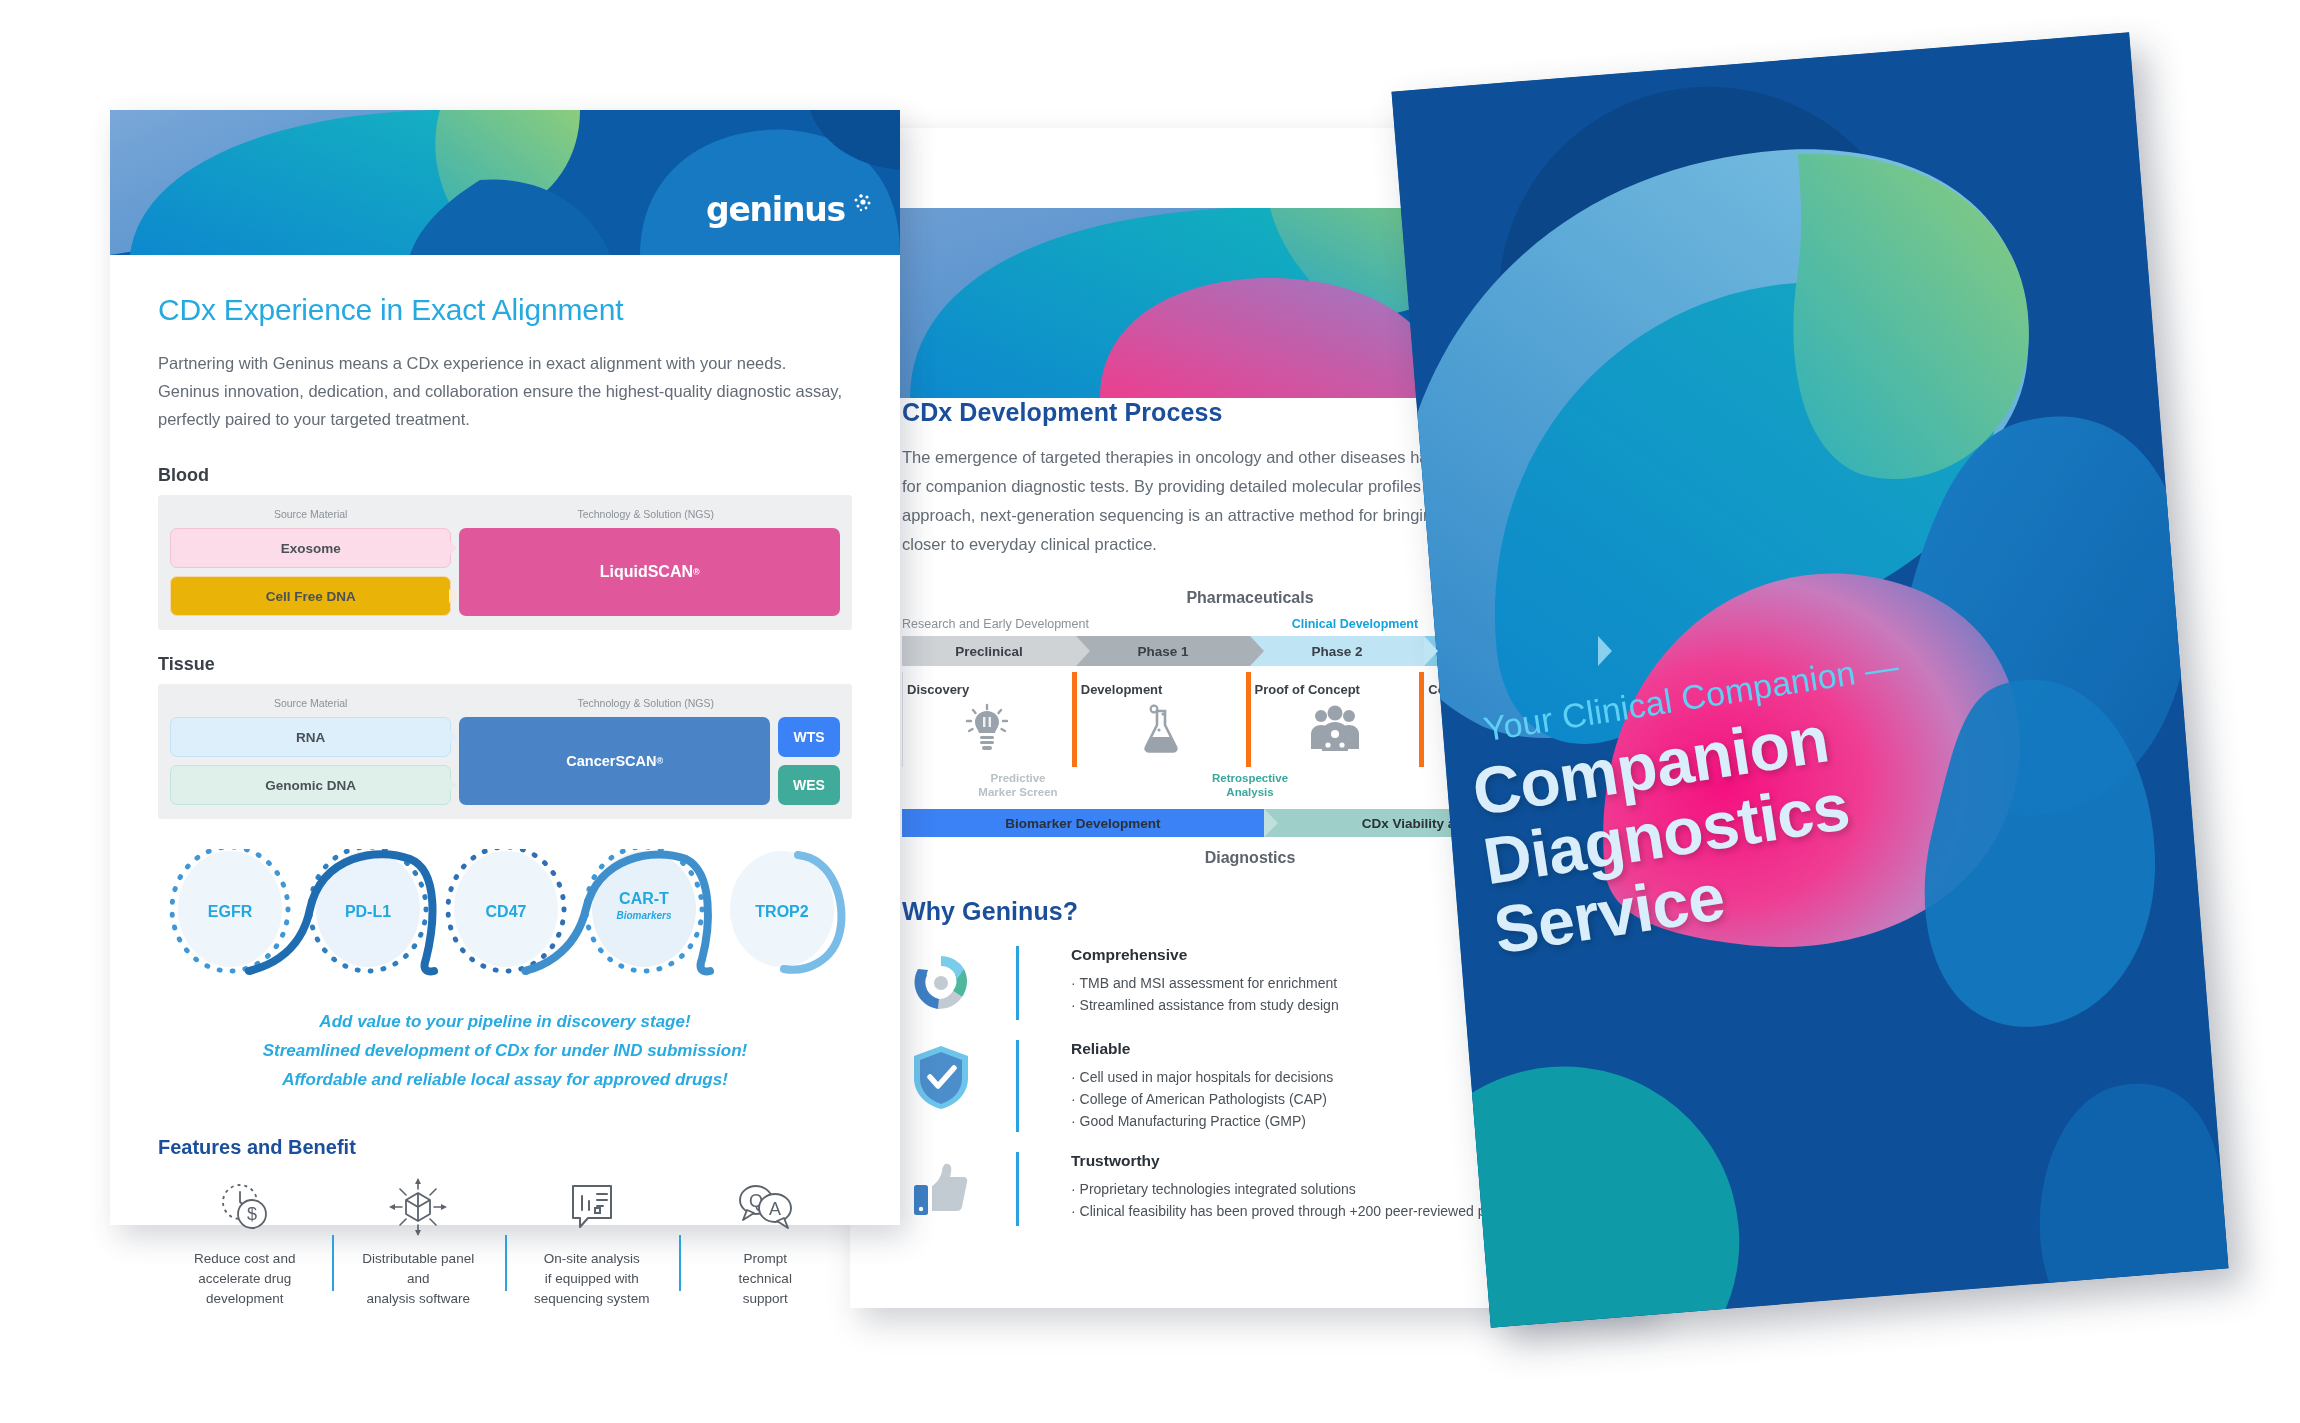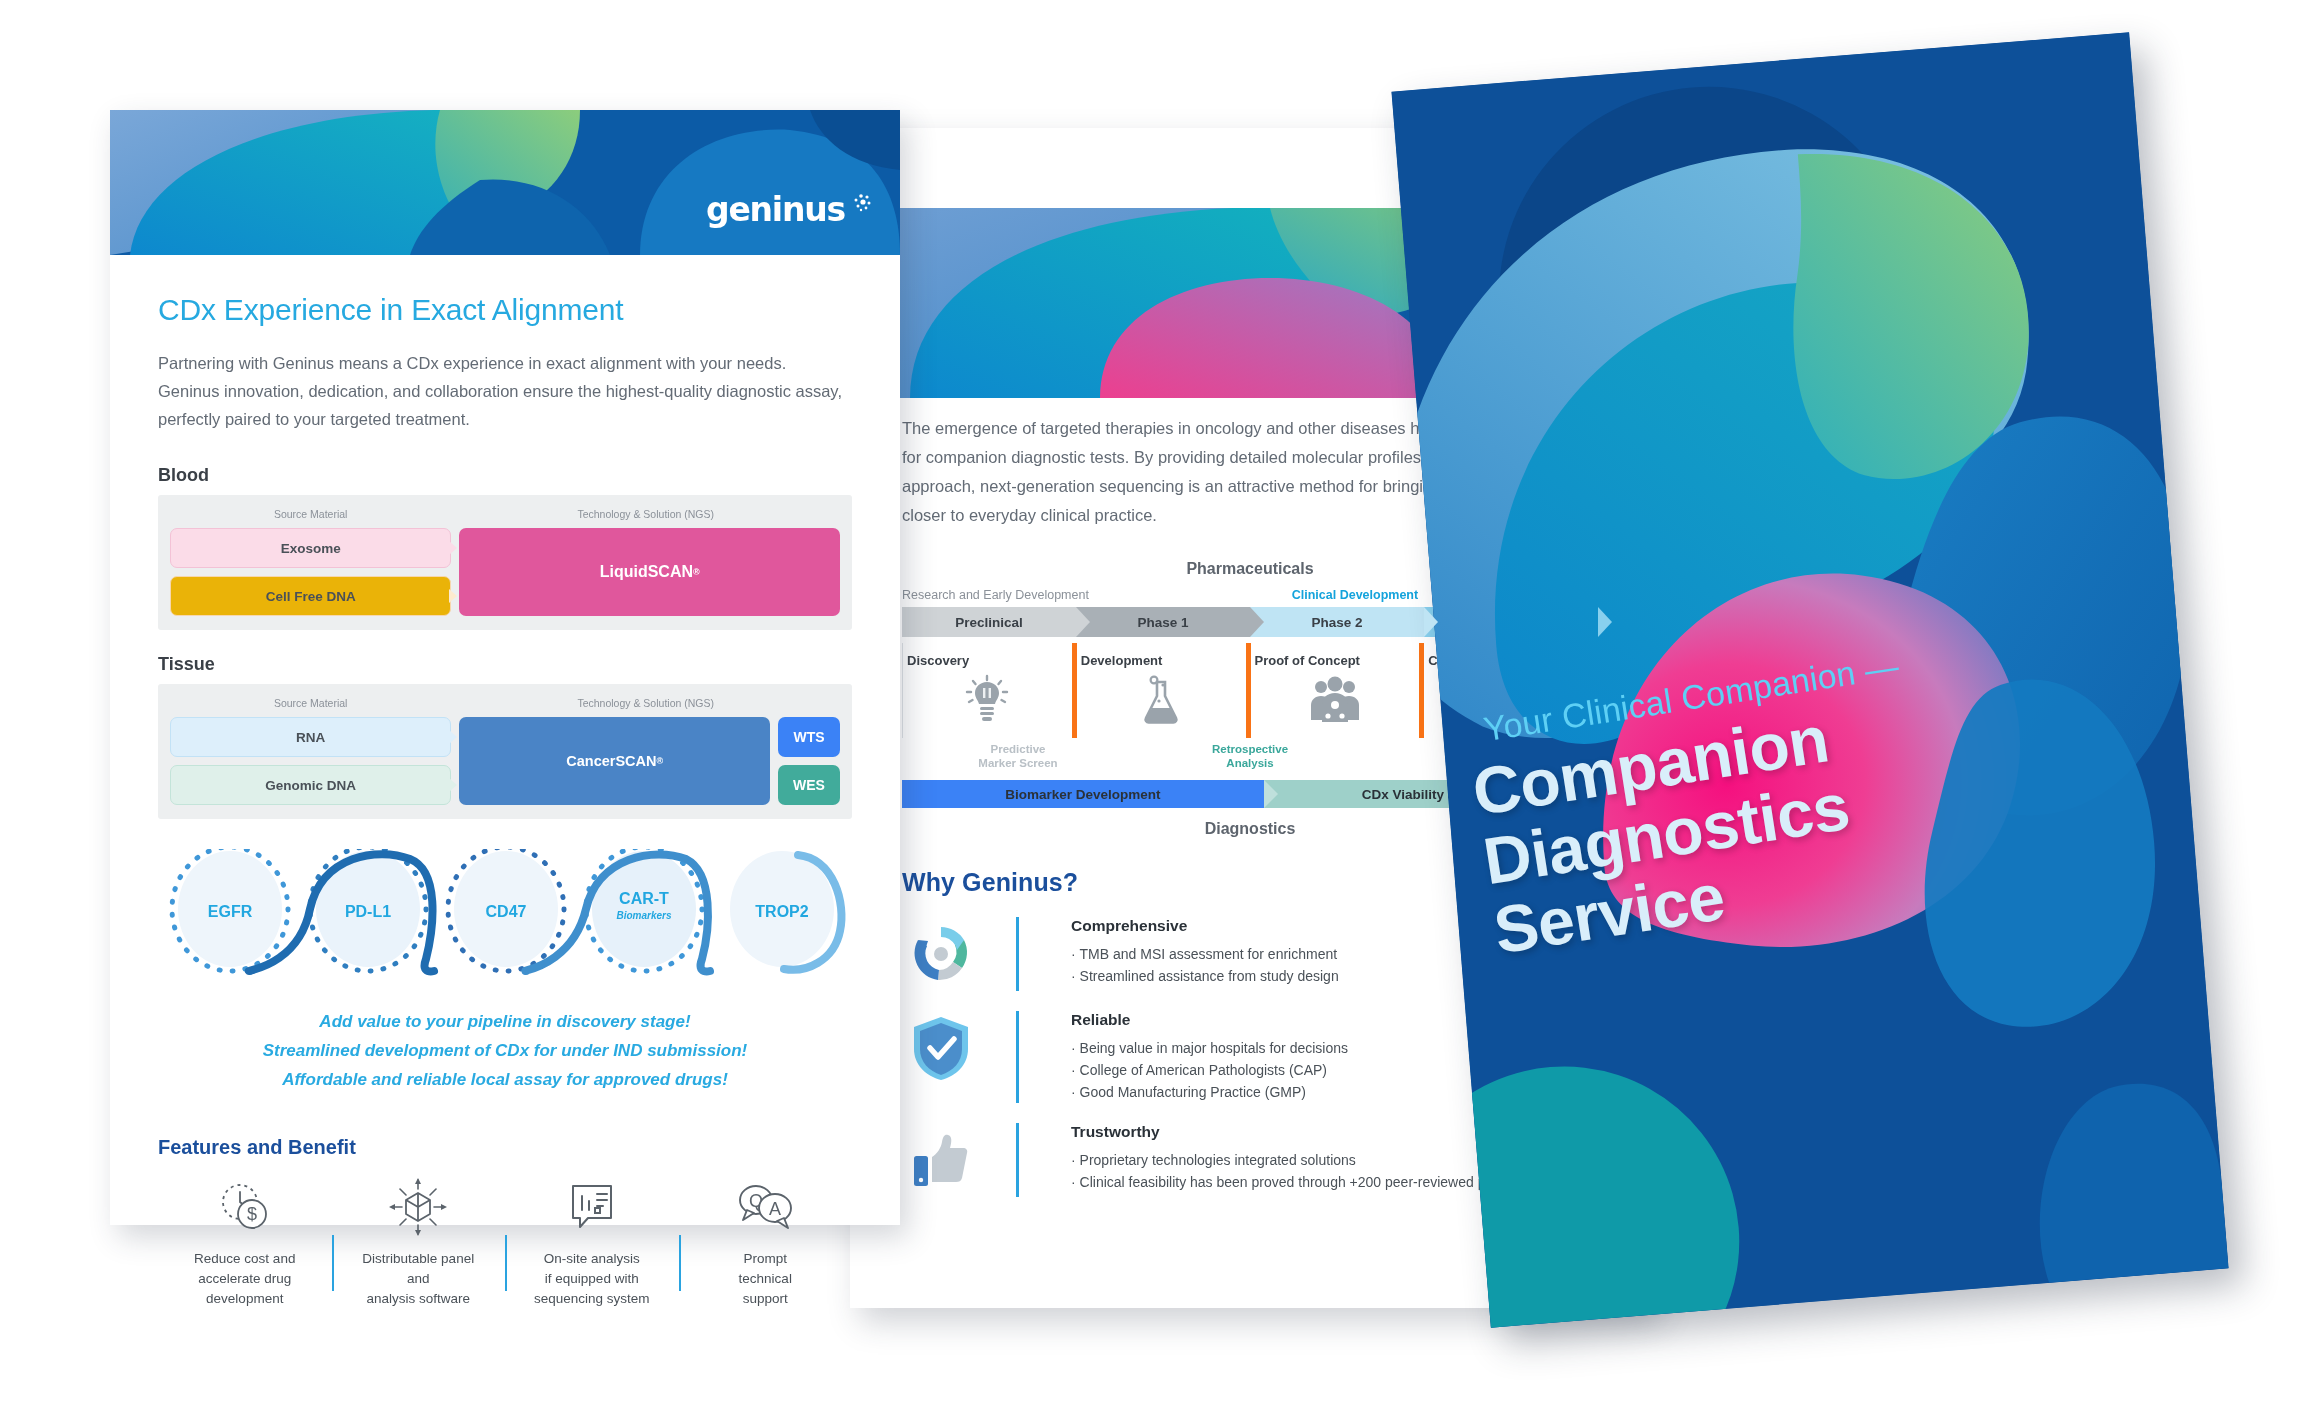--- a/index.html
+++ b/index.html
@@ -185,20 +185,21 @@
         <path d="M0,190 L0,0 L560,0 C560,90 420,150 260,190 Z" fill="url(#mg1)"></path>
         <path d="M60,190 C60,60 230,-10 470,0 C560,40 520,120 430,190 Z" fill="url(#mg2)"></path>
         <path d="M420,0 L640,0 C640,60 590,110 500,110 C460,80 430,40 420,0 Z" fill="url(#mg3)"></path>
         <path d="M250,190 C250,110 330,70 420,70 C510,70 590,110 600,190 Z" fill="url(#mg4)"></path>
         <path d="M700,0 L800,0 L800,190 L690,190 C660,120 670,50 700,0 Z" fill="#1d6fb8"></path>
         <path d="M660,190 L800,190 L800,60 C720,80 660,130 660,190 Z" fill="#2f7fc0" opacity=".75"></path>
       </svg>
     </div>
 
     <div class="content">
+      <div class="h2">CDx Development Process</div>
       <div class="body-copy">The emergence of targeted therapies in oncology and other diseases has increased the need for companion diagnostic tests. By providing detailed molecular profiles through a multi-analyte approach, next-generation sequencing is an attractive method for bringing precision medicine closer to everyday clinical practice.</div>
 
       <div class="proc">
         <div class="proc-top-label">Pharmaceuticals</div>
 
         <div class="proc-subrow">
           <div class="proc-sub-left">Research and Early Development</div>
           <div class="proc-sub-right">Clinical Development</div>
         </div>
 
@@ -313,21 +314,21 @@
           <svg width="62" height="68" viewBox="0 0 62 68">
             <path d="M31 3l27 10v22c0 16-12 27-27 31C16 62 4 51 4 35V13z" fill="#6ec5ec"></path>
             <path d="M31 9l21 8v18c0 13-9 22-21 26-12-4-21-13-21-26V17z" fill="#4b8ecb"></path>
             <path d="M20 34l8 9 16-18" fill="none" stroke="#fff" stroke-width="5.5" stroke-linecap="round" stroke-linejoin="round"></path>
           </svg>
         </div>
         <div class="why-bar"></div>
         <div class="why-txt">
           <h4>Reliable</h4>
           <ul>
-            <li>Being value in major hospitals for decisions</li>
+            <li>Cell used in major hospitals for decisions</li>
             <li>College of American Pathologists (CAP)</li>
             <li>Good Manufacturing Practice (GMP)</li>
           </ul>
         </div>
       </div>
 
       <div class="why-item">
         <div class="why-ico">
           <svg width="62" height="60" viewBox="0 0 62 60">
             <rect x="4" y="26" width="14" height="30" rx="2.5" fill="#3e7fc4"></rect>

